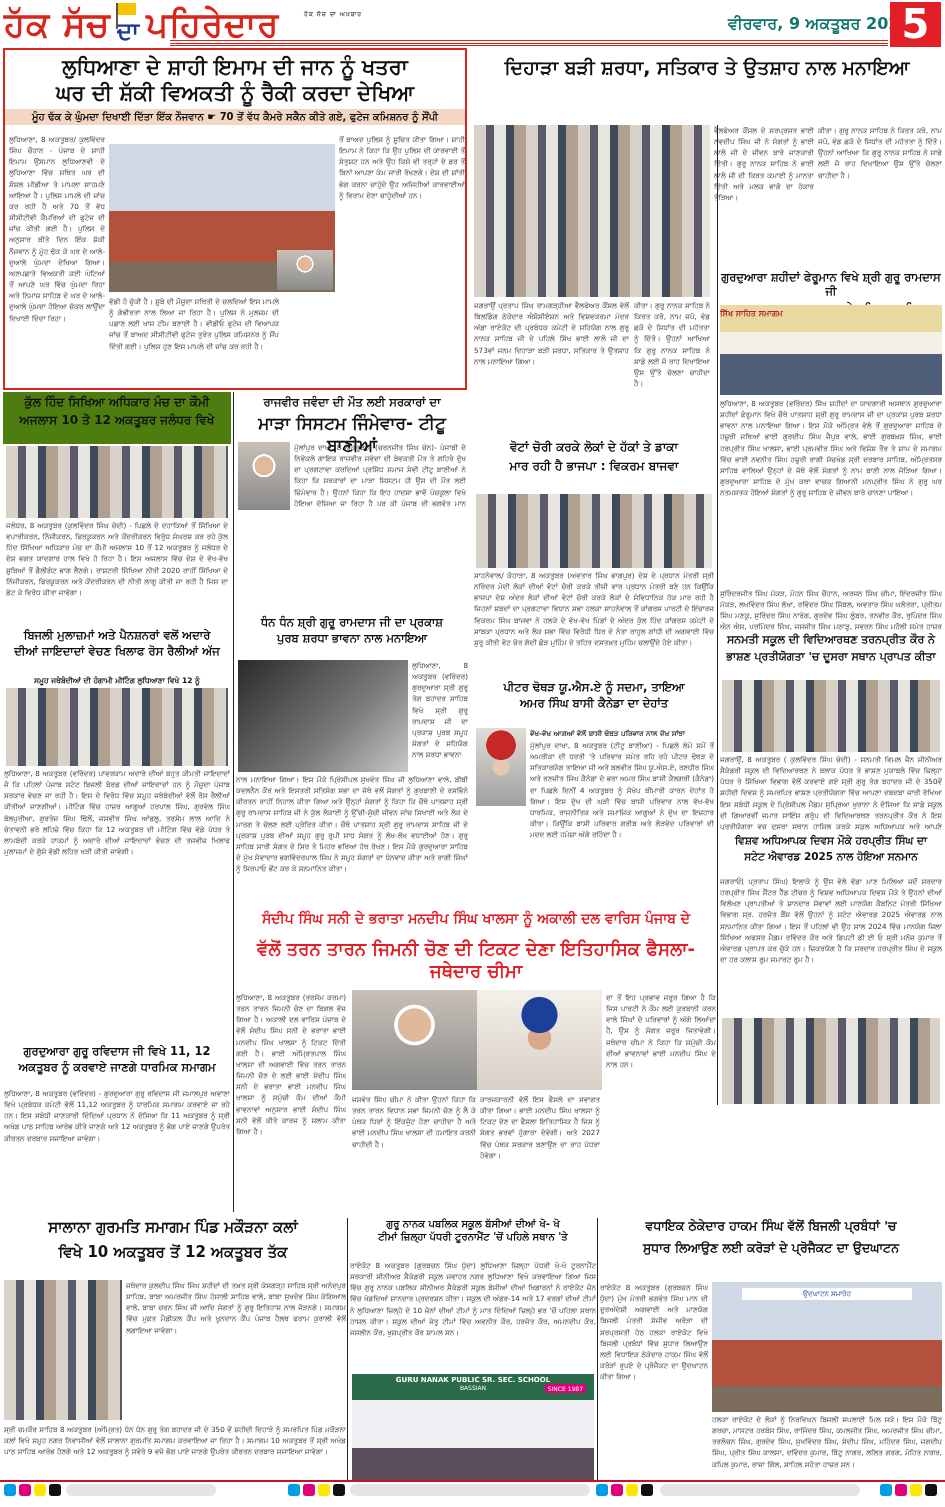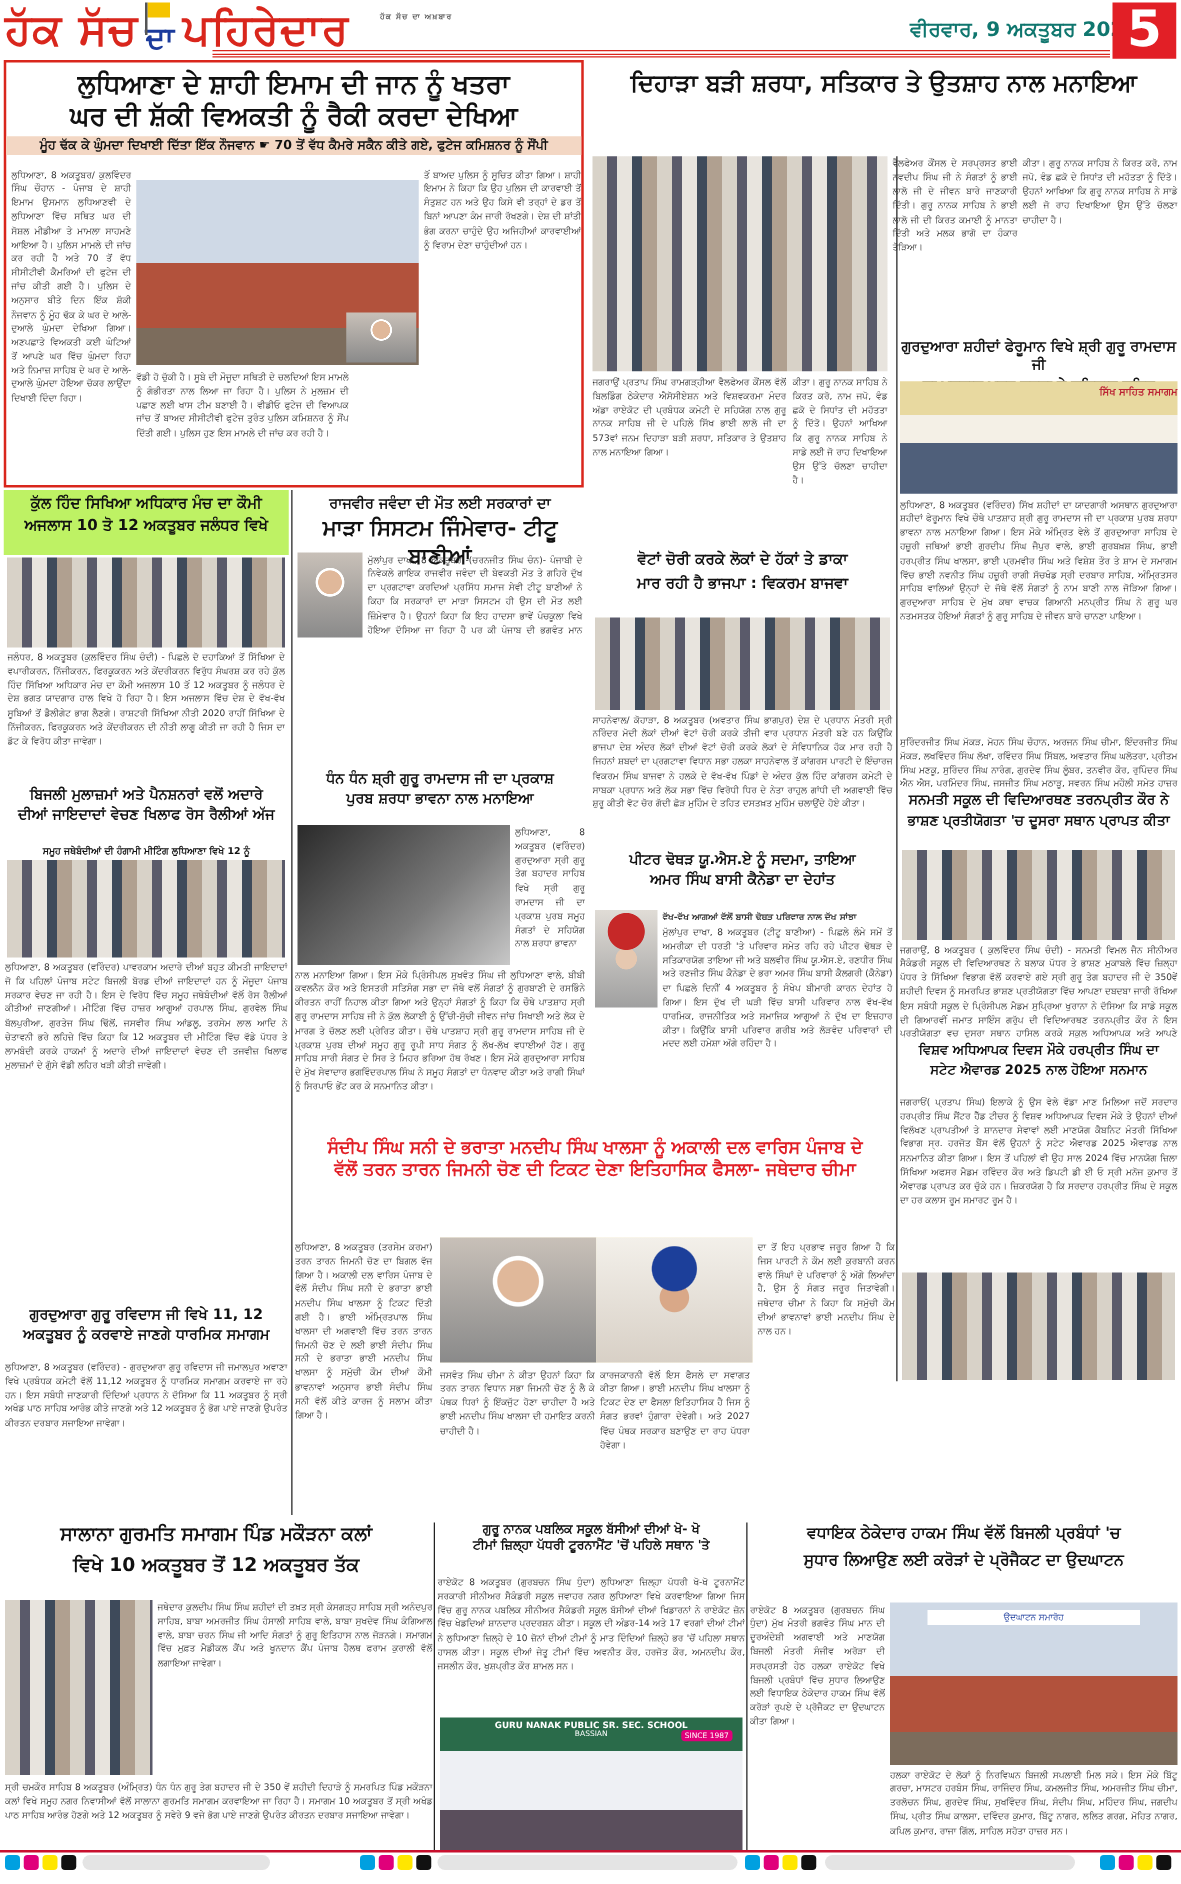--- a/index.html
+++ b/index.html
@@ -25,21 +25,21 @@
 .photo.yellow{background:linear-gradient(#e8d9a0 0 30%,#f4f0e6 30% 55%,#4f5f7a 55%)}
 .photo.green{background:linear-gradient(#2a6b4a 0 25%,#eef0f4 25% 70%,#5a4e5c 70%)}
 .photo.dark{background:linear-gradient(135deg,#2a2a2a,#7a7a7a 60%,#c8c8c8)}
 .portrait{background:radial-gradient(circle at 50% 35%,#e0b89a 0 18%,#fff 19% 22%,transparent 23%),linear-gradient(#c8c0b8,#8a8a8a)}
 .turban-blue{background:radial-gradient(circle at 50% 25%,#1c3f9a 0 18%,transparent 19%),radial-gradient(circle at 50% 48%,#d9a888 0 14%,transparent 15%),linear-gradient(#f3f0ea,#d8d0c6)}
 .turban-red{background:radial-gradient(circle at 50% 22%,#c62828 0 22%,transparent 23%),radial-gradient(circle at 50% 50%,#e6c8b0 0 18%,transparent 19%),linear-gradient(#e0dcd6,#a0a0a0)}
 .colorbar{top:1484px;display:flex;gap:3px}
 .sw{width:12px;height:12px;border-radius:3px}
 .sw.c{background:#00a0e0}.sw.m{background:#e0007a}.sw.y{background:#ffe600}.sw.k{background:#111}
 .greypill{top:1484px;height:12px;background:#e4e4e4;border-radius:6px}
-.bg-cream{background:#bef264}
+.bg-cream{background:#4d7c0f}
 .divider{background:#222;width:1px}
 </style>
 </head>
 <body>
 
 <div class="abs masthead-logo">
   <span>ਹੱਕ ਸੱਚ</span>
   <span class="mid"><span class="flag"></span><span>ਦਾ</span></span>
   <span>ਪਹਿਰੇਦਾਰ</span>
   <span class="tagline">ਹੱਕ ਸੱਚ ਦਾ ਅਖ਼ਬਾਰ</span>
@@ -68,21 +68,21 @@
 <div class="abs body" style="left:714px;top:125px;width:100px;height:170px">ਵੈਲਫੇਅਰ ਕੌਂਸਲ ਦੇ ਸਰਪ੍ਰਸਤ ਭਾਈ ਨਵਦੀਪ ਸਿੰਘ ਜੀ ਨੇ ਸੰਗਤਾਂ ਨੂੰ ਭਾਈ ਲਾਲੋ ਜੀ ਦੇ ਜੀਵਨ ਬਾਰੇ ਜਾਣਕਾਰੀ ਦਿੱਤੀ। ਗੁਰੂ ਨਾਨਕ ਸਾਹਿਬ ਨੇ ਭਾਈ ਲਾਲੋ ਜੀ ਦੀ ਕਿਰਤ ਕਮਾਈ ਨੂੰ ਮਾਨਤਾ ਦਿੱਤੀ ਅਤੇ ਮਲਕ ਭਾਗੋ ਦਾ ਹੰਕਾਰ ਤੋੜਿਆ।</div>
 <div class="abs body" style="left:474px;top:300px;width:155px;height:140px">ਜਗਰਾਉਂ ਪ੍ਰਤਾਪ ਸਿੰਘ ਰਾਮਗੜ੍ਹੀਆ ਵੈਲਫੇਅਰ ਕੌਂਸਲ ਵੱਲੋਂ ਬਿਲਡਿੰਗ ਠੇਕੇਦਾਰ ਐਸੋਸੀਏਸ਼ਨ ਅਤੇ ਵਿਸ਼ਵਕਰਮਾ ਮੰਦਰ ਅੱਡਾ ਰਾਏਕੋਟ ਦੀ ਪ੍ਰਬੰਧਕ ਕਮੇਟੀ ਦੇ ਸਹਿਯੋਗ ਨਾਲ ਗੁਰੂ ਨਾਨਕ ਸਾਹਿਬ ਜੀ ਦੇ ਪਹਿਲੇ ਸਿੱਖ ਭਾਈ ਲਾਲੋ ਜੀ ਦਾ 573ਵਾਂ ਜਨਮ ਦਿਹਾੜਾ ਬੜੀ ਸ਼ਰਧਾ, ਸਤਿਕਾਰ ਤੇ ਉਤਸ਼ਾਹ ਨਾਲ ਮਨਾਇਆ ਗਿਆ।</div>
 <div class="abs body" style="left:634px;top:300px;width:76px;height:140px">ਕੀਤਾ। ਗੁਰੂ ਨਾਨਕ ਸਾਹਿਬ ਨੇ ਕਿਰਤ ਕਰੋ, ਨਾਮ ਜਪੋ, ਵੰਡ ਛਕੋ ਦੇ ਸਿਧਾਂਤ ਦੀ ਮਹੱਤਤਾ ਨੂੰ ਦਿੱਤੋ। ਉਹਨਾਂ ਆਖਿਆ ਕਿ ਗੁਰੂ ਨਾਨਕ ਸਾਹਿਬ ਨੇ ਸਾਡੇ ਲਈ ਜੋ ਰਾਹ ਦਿਖਾਇਆ ਉਸ ਉੱਤੇ ਚੱਲਣਾ ਚਾਹੀਦਾ ਹੈ।</div>
 
 <div class="abs body" style="left:818px;top:125px;width:124px;height:150px">ਕੀਤਾ। ਗੁਰੂ ਨਾਨਕ ਸਾਹਿਬ ਨੇ ਕਿਰਤ ਕਰੋ, ਨਾਮ ਜਪੋ, ਵੰਡ ਛਕੋ ਦੇ ਸਿਧਾਂਤ ਦੀ ਮਹੱਤਤਾ ਨੂੰ ਦਿੱਤੋ। ਉਹਨਾਂ ਆਖਿਆ ਕਿ ਗੁਰੂ ਨਾਨਕ ਸਾਹਿਬ ਨੇ ਸਾਡੇ ਲਈ ਜੋ ਰਾਹ ਦਿਖਾਇਆ ਉਸ ਉੱਤੇ ਚੱਲਣਾ ਚਾਹੀਦਾ ਹੈ।</div>
 <div class="abs" style="left:720px;top:270px;width:222px;height:50px">
   <div class="hl" style="font-size:11.5px">ਗੁਰਦੁਆਰਾ ਸ਼ਹੀਦਾਂ ਫੇਰੂਮਾਨ ਵਿਖੇ ਸ਼੍ਰੀ ਗੁਰੂ ਰਾਮਦਾਸ ਜੀ</div>
   <div class="hl" style="font-size:11.5px;margin-top:2px">ਦਾ ਪ੍ਰਕਾਸ਼ ਪੁਰਬ ਸ਼ਰਧਾ ਤੇ ਸਤਿਕਾਰ ਸਹਿਤ ਮਨਾਇਆ</div>
 </div>
 <div class="abs photo yellow" style="left:720px;top:305px;width:222px;height:90px">
-  <div style="font-size:8px;color:#b23;font-weight:bold;text-align:right;padding-top:4px">ਸਿੱਖ ਸਾਹਿਤ ਸਮਾਗਮ</div>
+  <div style="font-size:8px;color:#b23;font-weight:bold;text-align:left;padding-top:4px">ਸਿੱਖ ਸਾਹਿਤ ਸਮਾਗਮ</div>
 </div>
 <div class="abs body" style="left:720px;top:398px;width:222px;height:190px">ਲੁਧਿਆਣਾ, 8 ਅਕਤੂਬਰ (ਵਰਿੰਦਰ) ਸਿੱਖ ਸ਼ਹੀਦਾਂ ਦਾ ਯਾਦਗਾਰੀ ਅਸਥਾਨ ਗੁਰਦੁਆਰਾ ਸ਼ਹੀਦਾਂ ਫੇਰੂਮਾਨ ਵਿਖੇ ਚੌਥੇ ਪਾਤਸ਼ਾਹ ਸ਼੍ਰੀ ਗੁਰੂ ਰਾਮਦਾਸ ਜੀ ਦਾ ਪ੍ਰਕਾਸ਼ ਪੁਰਬ ਸ਼ਰਧਾ ਭਾਵਨਾ ਨਾਲ ਮਨਾਇਆ ਗਿਆ। ਇਸ ਮੌਕੇ ਅੰਮ੍ਰਿਤ ਵੇਲੇ ਤੋਂ ਗੁਰਦੁਆਰਾ ਸਾਹਿਬ ਦੇ ਹਜ਼ੂਰੀ ਜਥਿਆਂ ਭਾਈ ਗੁਰਦੀਪ ਸਿੰਘ ਜੈਪੁਰ ਵਾਲੇ, ਭਾਈ ਗੁਰਬਖ਼ਸ਼ ਸਿੰਘ, ਭਾਈ ਹਰਪ੍ਰੀਤ ਸਿੰਘ ਖਾਲਸਾ, ਭਾਈ ਪ੍ਰਮਵੀਰ ਸਿੰਘ ਅਤੇ ਵਿਸ਼ੇਸ਼ ਤੌਰ ਤੇ ਸ਼ਾਮ ਦੇ ਸਮਾਗਮ ਵਿੱਚ ਭਾਈ ਨਵਨੀਤ ਸਿੰਘ ਹਜ਼ੂਰੀ ਰਾਗੀ ਸੱਚਖੰਡ ਸ੍ਰੀ ਦਰਬਾਰ ਸਾਹਿਬ, ਅੰਮ੍ਰਿਤਸਰ ਸਾਹਿਬ ਵਾਲਿਆਂ ਉਨ੍ਹਾਂ ਦੇ ਜੱਥੇ ਵੱਲੋਂ ਸੰਗਤਾਂ ਨੂੰ ਨਾਮ ਬਾਣੀ ਨਾਲ ਜੋੜਿਆ ਗਿਆ। ਗੁਰਦੁਆਰਾ ਸਾਹਿਬ ਦੇ ਮੁੱਖ ਕਥਾ ਵਾਚਕ ਗਿਆਨੀ ਮਨਪ੍ਰੀਤ ਸਿੰਘ ਨੇ ਗੁਰੂ ਘਰ ਨਤਮਸਤਕ ਹੋਇਆਂ ਸੰਗਤਾਂ ਨੂੰ ਗੁਰੂ ਸਾਹਿਬ ਦੇ ਜੀਵਨ ਬਾਰੇ ਚਾਨਣਾ ਪਾਇਆ।</div>
 <div class="abs body" style="left:720px;top:588px;width:222px;height:44px">ਸੁਰਿੰਦਰਜੀਤ ਸਿੰਘ ਮੱਕੜ, ਮੋਹਨ ਸਿੰਘ ਚੌਹਾਨ, ਅਰਜਨ ਸਿੰਘ ਚੀਮਾ, ਇੰਦਰਜੀਤ ਸਿੰਘ ਮੱਕੜ, ਲਖਵਿੰਦਰ ਸਿੰਘ ਲੱਖਾ, ਰਵਿੰਦਰ ਸਿੰਘ ਸਿੱਬਲ, ਅਵਤਾਰ ਸਿੰਘ ਘਲੋਤਰਾ, ਪ੍ਰੀਤਮ ਸਿੰਘ ਮਣਕੂ, ਸੁਰਿੰਦਰ ਸਿੰਘ ਨਾਰੰਗ, ਗੁਰਦੇਵ ਸਿੰਘ ਲੂੰਬਰ, ਤਨਵੀਰ ਕੌਰ, ਰੁਪਿੰਦਰ ਸਿੰਘ ਐਨ ਐਸ, ਪਰਮਿੰਦਰ ਸਿੰਘ, ਜਸਜੀਤ ਸਿੰਘ ਮਠਾੜੂ, ਸਵਰਨ ਸਿੰਘ ਮਹੌਲੀ ਸਮੇਤ ਹਾਜ਼ਰ ਸਨ।</div>
 
 <div class="abs bg-cream" style="left:3px;top:392px;width:228px;height:52px">
   <div class="hl" style="font-size:12px;padding-top:3px">ਕੁੱਲ ਹਿੰਦ ਸਿਖਿਆ ਅਧਿਕਾਰ ਮੰਚ ਦਾ ਕੌਮੀ</div>
   <div class="hl" style="font-size:12px;margin-top:3px">ਅਜਲਾਸ 10 ਤੋ 12 ਅਕਤੂਬਰ ਜਲੰਧਰ ਵਿਖੇ</div>
 </div>
 <div class="abs photo people" style="left:6px;top:446px;width:222px;height:72px"></div>
 <div class="abs body" style="left:6px;top:520px;width:222px;height:105px">ਜਲੰਧਰ, 8 ਅਕਤੂਬਰ (ਕੁਲਵਿੰਦਰ ਸਿੰਘ ਚੰਦੀ) - ਪਿਛਲੇ ਦੋ ਦਹਾਕਿਆਂ ਤੋਂ ਸਿੱਖਿਆ ਦੇ ਵਪਾਰੀਕਰਨ, ਨਿੱਜੀਕਰਨ, ਫਿਰਕੂਕਰਨ ਅਤੇ ਕੇਂਦਰੀਕਰਨ ਵਿਰੁੱਧ ਸੰਘਰਸ਼ ਕਰ ਰਹੇ ਕੁੱਲ ਹਿੰਦ ਸਿੱਖਿਆ ਅਧਿਕਾਰ ਮੰਚ ਦਾ ਕੌਮੀ ਅਜਲਾਸ 10 ਤੋਂ 12 ਅਕਤੂਬਰ ਨੂੰ ਜਲੰਧਰ ਦੇ ਦੇਸ਼ ਭਗਤ ਯਾਦਗਾਰ ਹਾਲ ਵਿਖੇ ਹੋ ਰਿਹਾ ਹੈ। ਇਸ ਅਜਲਾਸ ਵਿੱਚ ਦੇਸ਼ ਦੇ ਵੱਖ-ਵੱਖ ਸੂਬਿਆਂ ਤੋਂ ਡੈਲੀਗੇਟ ਭਾਗ ਲੈਣਗੇ। ਰਾਸ਼ਟਰੀ ਸਿੱਖਿਆ ਨੀਤੀ 2020 ਰਾਹੀਂ ਸਿੱਖਿਆ ਦੇ ਨਿੱਜੀਕਰਨ, ਫਿਰਕੂਕਰਨ ਅਤੇ ਕੇਂਦਰੀਕਰਨ ਦੀ ਨੀਤੀ ਲਾਗੂ ਕੀਤੀ ਜਾ ਰਹੀ ਹੈ ਜਿਸ ਦਾ ਡੱਟ ਕੇ ਵਿਰੋਧ ਕੀਤਾ ਜਾਵੇਗਾ।</div>
@@ -134,21 +134,21 @@
 
 <div class="abs" style="left:720px;top:834px;width:222px;height:42px">
   <div class="hl" style="font-size:10.5px">ਵਿਸ਼ਵ ਅਧਿਆਪਕ ਦਿਵਸ ਮੌਕੇ ਹਰਪ੍ਰੀਤ ਸਿੰਘ ਦਾ</div>
   <div class="hl" style="font-size:10.5px;margin-top:3px">ਸਟੇਟ ਐਵਾਰਡ 2025 ਨਾਲ ਹੋਇਆ ਸਨਮਾਨ</div>
 </div>
 <div class="abs body" style="left:720px;top:876px;width:222px;height:140px">ਜਗਰਾਓਂ( ਪ੍ਰਤਾਪ ਸਿੰਘ) ਇਲਾਕੇ ਨੂੰ ਉਸ ਵੇਲੇ ਵੱਡਾ ਮਾਣ ਮਿਲਿਆ ਜਦੋਂ ਸਰਦਾਰ ਹਰਪ੍ਰੀਤ ਸਿੰਘ ਸੈਂਟਰ ਹੈੱਡ ਟੀਚਰ ਨੂੰ ਵਿਸ਼ਵ ਅਧਿਆਪਕ ਦਿਵਸ ਮੌਕੇ ਤੇ ਉਹਨਾਂ ਦੀਆਂ ਵਿਲੱਖਣ ਪ੍ਰਾਪਤੀਆਂ ਤੇ ਸ਼ਾਨਦਾਰ ਸੇਵਾਵਾਂ ਲਈ ਮਾਣਯੋਗ ਕੈਬਨਿਟ ਮੰਤਰੀ ਸਿੱਖਿਆ ਵਿਭਾਗ ਸ੍ਰ. ਹਰਜੋਤ ਬੈਂਸ ਵੱਲੋਂ ਉਹਨਾਂ ਨੂੰ ਸਟੇਟ ਐਵਾਰਡ 2025 ਐਵਾਰਡ ਨਾਲ ਸਨਮਾਨਿਤ ਕੀਤਾ ਗਿਆ। ਇਸ ਤੋਂ ਪਹਿਲਾਂ ਵੀ ਉਹ ਸਾਲ 2024 ਵਿੱਚ ਮਾਨਯੋਗ ਜ਼ਿਲਾ ਸਿੱਖਿਆ ਅਫਸਰ ਮੈਡਮ ਰਵਿੰਦਰ ਕੌਰ ਅਤੇ ਡਿਪਟੀ ਡੀ ਈ ਓ ਸ੍ਰੀ ਮਨੋਜ ਕੁਮਾਰ ਤੋਂ ਐਵਾਰਡ ਪ੍ਰਾਪਤ ਕਰ ਚੁੱਕੇ ਹਨ। ਜ਼ਿਕਰਯੋਗ ਹੈ ਕਿ ਸਰਦਾਰ ਹਰਪ੍ਰੀਤ ਸਿੰਘ ਦੇ ਸਕੂਲ ਦਾ ਹਰ ਕਲਾਸ ਰੂਮ ਸਮਾਰਟ ਰੂਮ ਹੈ।</div>
 <div class="abs photo people" style="left:722px;top:1018px;width:218px;height:86px"></div>
 
 <div class="abs" style="left:236px;top:910px;width:480px;height:78px">
   <div class="hl hl-red" style="font-size:14px">ਸੰਦੀਪ ਸਿੰਘ ਸਨੀ ਦੇ ਭਰਾਤਾ ਮਨਦੀਪ ਸਿੰਘ ਖਾਲਸਾ ਨੂੰ ਅਕਾਲੀ ਦਲ ਵਾਰਿਸ ਪੰਜਾਬ ਦੇ</div>
-  <div class="hl hl-red" style="font-size:14px;">ਵੱਲੋਂ ਤਰਨ ਤਾਰਨ ਜਿਮਨੀ ਚੋਣ ਦੀ ਟਿਕਟ ਦੇਣਾ ਇਤਿਹਾਸਿਕ ਫੈਸਲਾ- ਜਥੇਦਾਰ ਚੀਮਾ</div>
+  <div class="hl hl-red" style="font-size:18px;margin-top:10px">ਵੱਲੋਂ ਤਰਨ ਤਾਰਨ ਜਿਮਨੀ ਚੋਣ ਦੀ ਟਿਕਟ ਦੇਣਾ ਇਤਿਹਾਸਿਕ ਫੈਸਲਾ- ਜਥੇਦਾਰ ਚੀਮਾ</div>
 </div>
 <div class="abs body" style="left:236px;top:992px;width:110px;height:218px">ਲੁਧਿਆਣਾ, 8 ਅਕਤੂਬਰ (ਤਰਸੇਮ ਕਰਮਾ) ਤਰਨ ਤਾਰਨ ਜਿਮਨੀ ਚੋਣ ਦਾ ਬਿਗਲ ਵੱਜ ਗਿਆ ਹੈ। ਅਕਾਲੀ ਦਲ ਵਾਰਿਸ ਪੰਜਾਬ ਦੇ ਵੱਲੋਂ ਸੰਦੀਪ ਸਿੰਘ ਸਨੀ ਦੇ ਭਰਾਤਾ ਭਾਈ ਮਨਦੀਪ ਸਿੰਘ ਖਾਲਸਾ ਨੂੰ ਟਿਕਟ ਦਿੱਤੀ ਗਈ ਹੈ। ਭਾਈ ਅੰਮ੍ਰਿਤਪਾਲ ਸਿੰਘ ਖਾਲਸਾ ਦੀ ਅਗਵਾਈ ਵਿੱਚ ਤਰਨ ਤਾਰਨ ਜਿਮਨੀ ਚੋਣ ਦੇ ਲਈ ਭਾਈ ਸੰਦੀਪ ਸਿੰਘ ਸਨੀ ਦੇ ਭਰਾਤਾ ਭਾਈ ਮਨਦੀਪ ਸਿੰਘ ਖਾਲਸਾ ਨੂੰ ਸਮੁੱਚੀ ਕੌਮ ਦੀਆਂ ਕੌਮੀ ਭਾਵਨਾਵਾਂ ਅਨੁਸਾਰ ਭਾਈ ਸੰਦੀਪ ਸਿੰਘ ਸਨੀ ਵੱਲੋਂ ਕੀਤੇ ਕਾਰਜ ਨੂੰ ਸਲਾਮ ਕੀਤਾ ਗਿਆ ਹੈ।</div>
 <div class="abs" style="left:352px;top:990px;width:250px;height:100px;background:#fff7d6;display:flex">
   <div class="portrait" style="flex:1"></div>
   <div class="turban-blue" style="flex:1"></div>
 </div>
 <div class="abs body" style="left:352px;top:1094px;width:124px;height:116px">ਜਸਵੰਤ ਸਿੰਘ ਚੀਮਾ ਨੇ ਕੀਤਾ ਉਹਨਾਂ ਕਿਹਾ ਕਿ ਤਰਨ ਤਾਰਨ ਵਿਧਾਨ ਸਭਾ ਜਿਮਨੀ ਚੋਣ ਨੂੰ ਲੈ ਕੇ ਪੰਥਕ ਧਿਰਾਂ ਨੂੰ ਇੱਕਜੁੱਟ ਹੋਣਾ ਚਾਹੀਦਾ ਹੈ ਅਤੇ ਭਾਈ ਮਨਦੀਪ ਸਿੰਘ ਖਾਲਸਾ ਦੀ ਹਮਾਇਤ ਕਰਨੀ ਚਾਹੀਦੀ ਹੈ।</div>
 <div class="abs body" style="left:480px;top:1094px;width:120px;height:116px">ਕਾਰਜਕਾਰਨੀ ਵੱਲੋਂ ਇਸ ਫੈਸਲੇ ਦਾ ਸਵਾਗਤ ਕੀਤਾ ਗਿਆ। ਭਾਈ ਮਨਦੀਪ ਸਿੰਘ ਖਾਲਸਾ ਨੂੰ ਟਿਕਟ ਦੇਣ ਦਾ ਫੈਸਲਾ ਇਤਿਹਾਸਿਕ ਹੈ ਜਿਸ ਨੂੰ ਸੰਗਤ ਭਰਵਾਂ ਹੁੰਗਾਰਾ ਦੇਵੇਗੀ। ਅਤੇ 2027 ਵਿੱਚ ਪੰਥਕ ਸਰਕਾਰ ਬਣਾਉਣ ਦਾ ਰਾਹ ਪੱਧਰਾ ਹੋਵੇਗਾ।</div>
 <div class="abs body" style="left:606px;top:992px;width:110px;height:218px">ਦਾ ਤੋਂ ਇਹ ਪ੍ਰਭਾਵ ਜਰੂਰ ਗਿਆ ਹੈ ਕਿ ਜਿਸ ਪਾਰਟੀ ਨੇ ਕੌਮ ਲਈ ਕੁਰਬਾਨੀ ਕਰਨ ਵਾਲੇ ਸਿੰਘਾਂ ਦੇ ਪਰਿਵਾਰਾਂ ਨੂੰ ਅੱਗੇ ਲਿਆਂਦਾ ਹੈ, ਉਸ ਨੂੰ ਸੰਗਤ ਜਰੂਰ ਜਿਤਾਵੇਗੀ। ਜਥੇਦਾਰ ਚੀਮਾ ਨੇ ਕਿਹਾ ਕਿ ਸਮੁੱਚੀ ਕੌਮ ਦੀਆਂ ਭਾਵਨਾਵਾਂ ਭਾਈ ਮਨਦੀਪ ਸਿੰਘ ਦੇ ਨਾਲ ਹਨ।</div>
 

